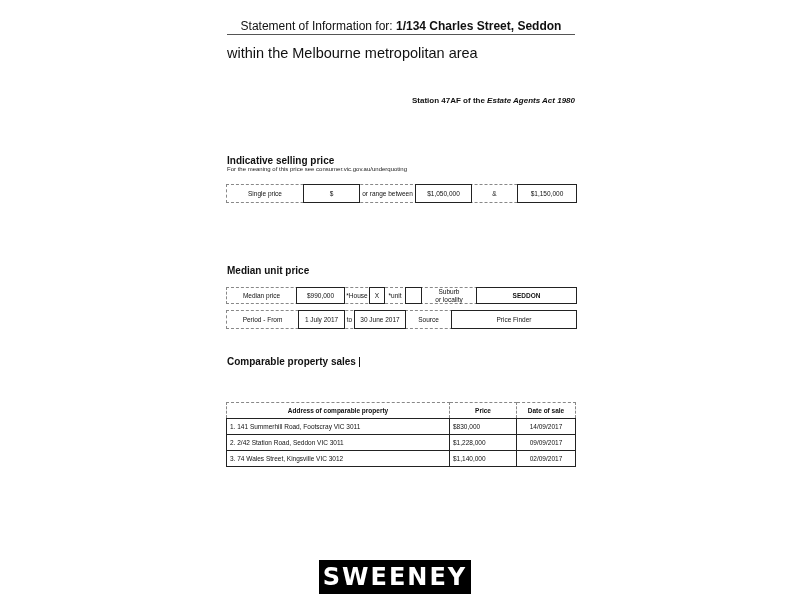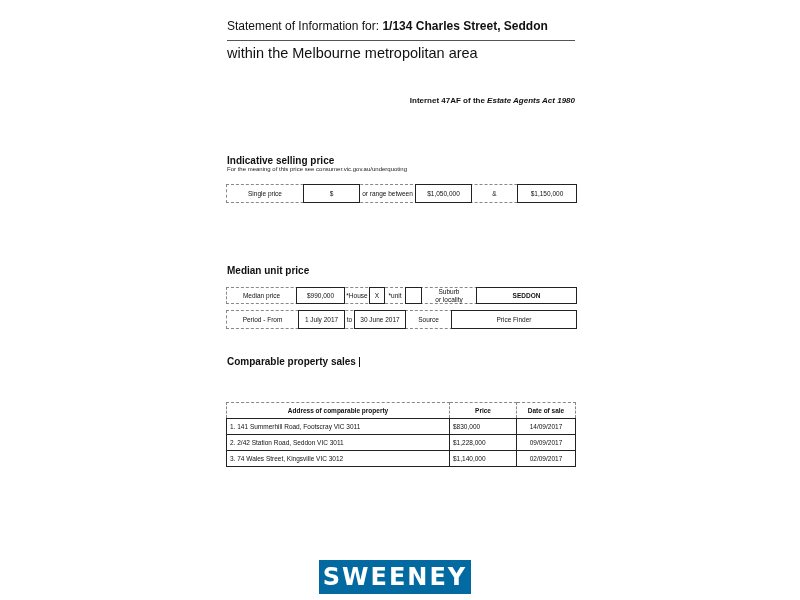--- a/index.html
+++ b/index.html
@@ -1,18 +1,18 @@
 <!DOCTYPE html>
 <html><head>
 <meta charset="utf-8">
 <style>
   html,body{margin:0;padding:0;background:#fff;}
   body{width:800px;height:600px;position:relative;overflow:hidden;font-family:"Liberation Sans",sans-serif;color:#111;}
   .abs{position:absolute;}
-  .hdr{left:227px;top:19px;width:348px;font-size:12px;border-bottom:1.5px solid #555;padding-bottom:7px;line-height:14px;}
+  .hdr{left:227px;top:19px;width:348px;font-size:12px;border-bottom:1.5px solid #555;padding-bottom:1px;line-height:14px;text-align:center;}
   .hdr b{font-weight:bold;}
   .subtitle{left:227px;top:45px;width:360px;font-size:14.5px;line-height:16px;}
   .sections{left:300px;top:96px;width:275px;text-align:right;font-size:8px;font-weight:bold;}
   .sections i{}
   .h2{left:227px;font-size:10px;font-weight:bold;}
   .small{left:227px;font-size:6px;color:#222;}
   .box{position:absolute;box-sizing:border-box;display:flex;align-items:center;justify-content:center;text-align:center;font-size:6.5px;line-height:7.5px;}
   .dash{border:1px dashed #888;}
   .solid{border:1.3px solid #222;}
   .plain{border:none;}
@@ -28,21 +28,21 @@
 
 <div class="abs hdr">
   <span>Statement of Information for: </span><b>1/134 Charles Street, Seddon</b>
 </div>
 
 <div class="abs subtitle">
   <div>within the Melbourne metropolitan area</div>
 </div>
 
 <div class="abs sections">
-  <span>Internet 47AF of the </span><i>Estate Agents Act 1980</i>
+  <span>Station 47AF of the </span><i>Estate Agents Act 1980</i>
 </div>
 
 <div class="abs h2" style="top:155px;">Indicative selling price</div>
 <div class="abs small" style="top:166px;">For the meaning of this price see consumer.vic.gov.au/underquoting</div>
 
 <div class="box dash" style="left:226px;top:184px;width:351px;height:19px;"></div>
 <div class="box plain" style="left:227px;top:185px;width:76px;height:17px;">Single price</div>
 <div class="box solid" style="left:303px;top:184px;width:57px;height:19px;">$</div>
 <div class="box plain" style="left:360px;top:185px;width:55px;height:17px;">or range between</div>
 <div class="box solid" style="left:415px;top:184px;width:57px;height:19px;">$1,050,000</div>
@@ -96,13 +96,13 @@
       <td class="c">09/09/2017</td>
     </tr>
     <tr>
       <td>3.  74 Wales Street, Kingsville VIC 3012</td>
       <td>$1,140,000</td>
       <td class="c">02/09/2017</td>
     </tr>
   </tbody>
 </table>
 
-<div class="abs logo" style="background: #0369a1;">SWEENEY</div>
+<div class="abs logo" style="background: #000000;">SWEENEY</div>
 
 </body></html>

